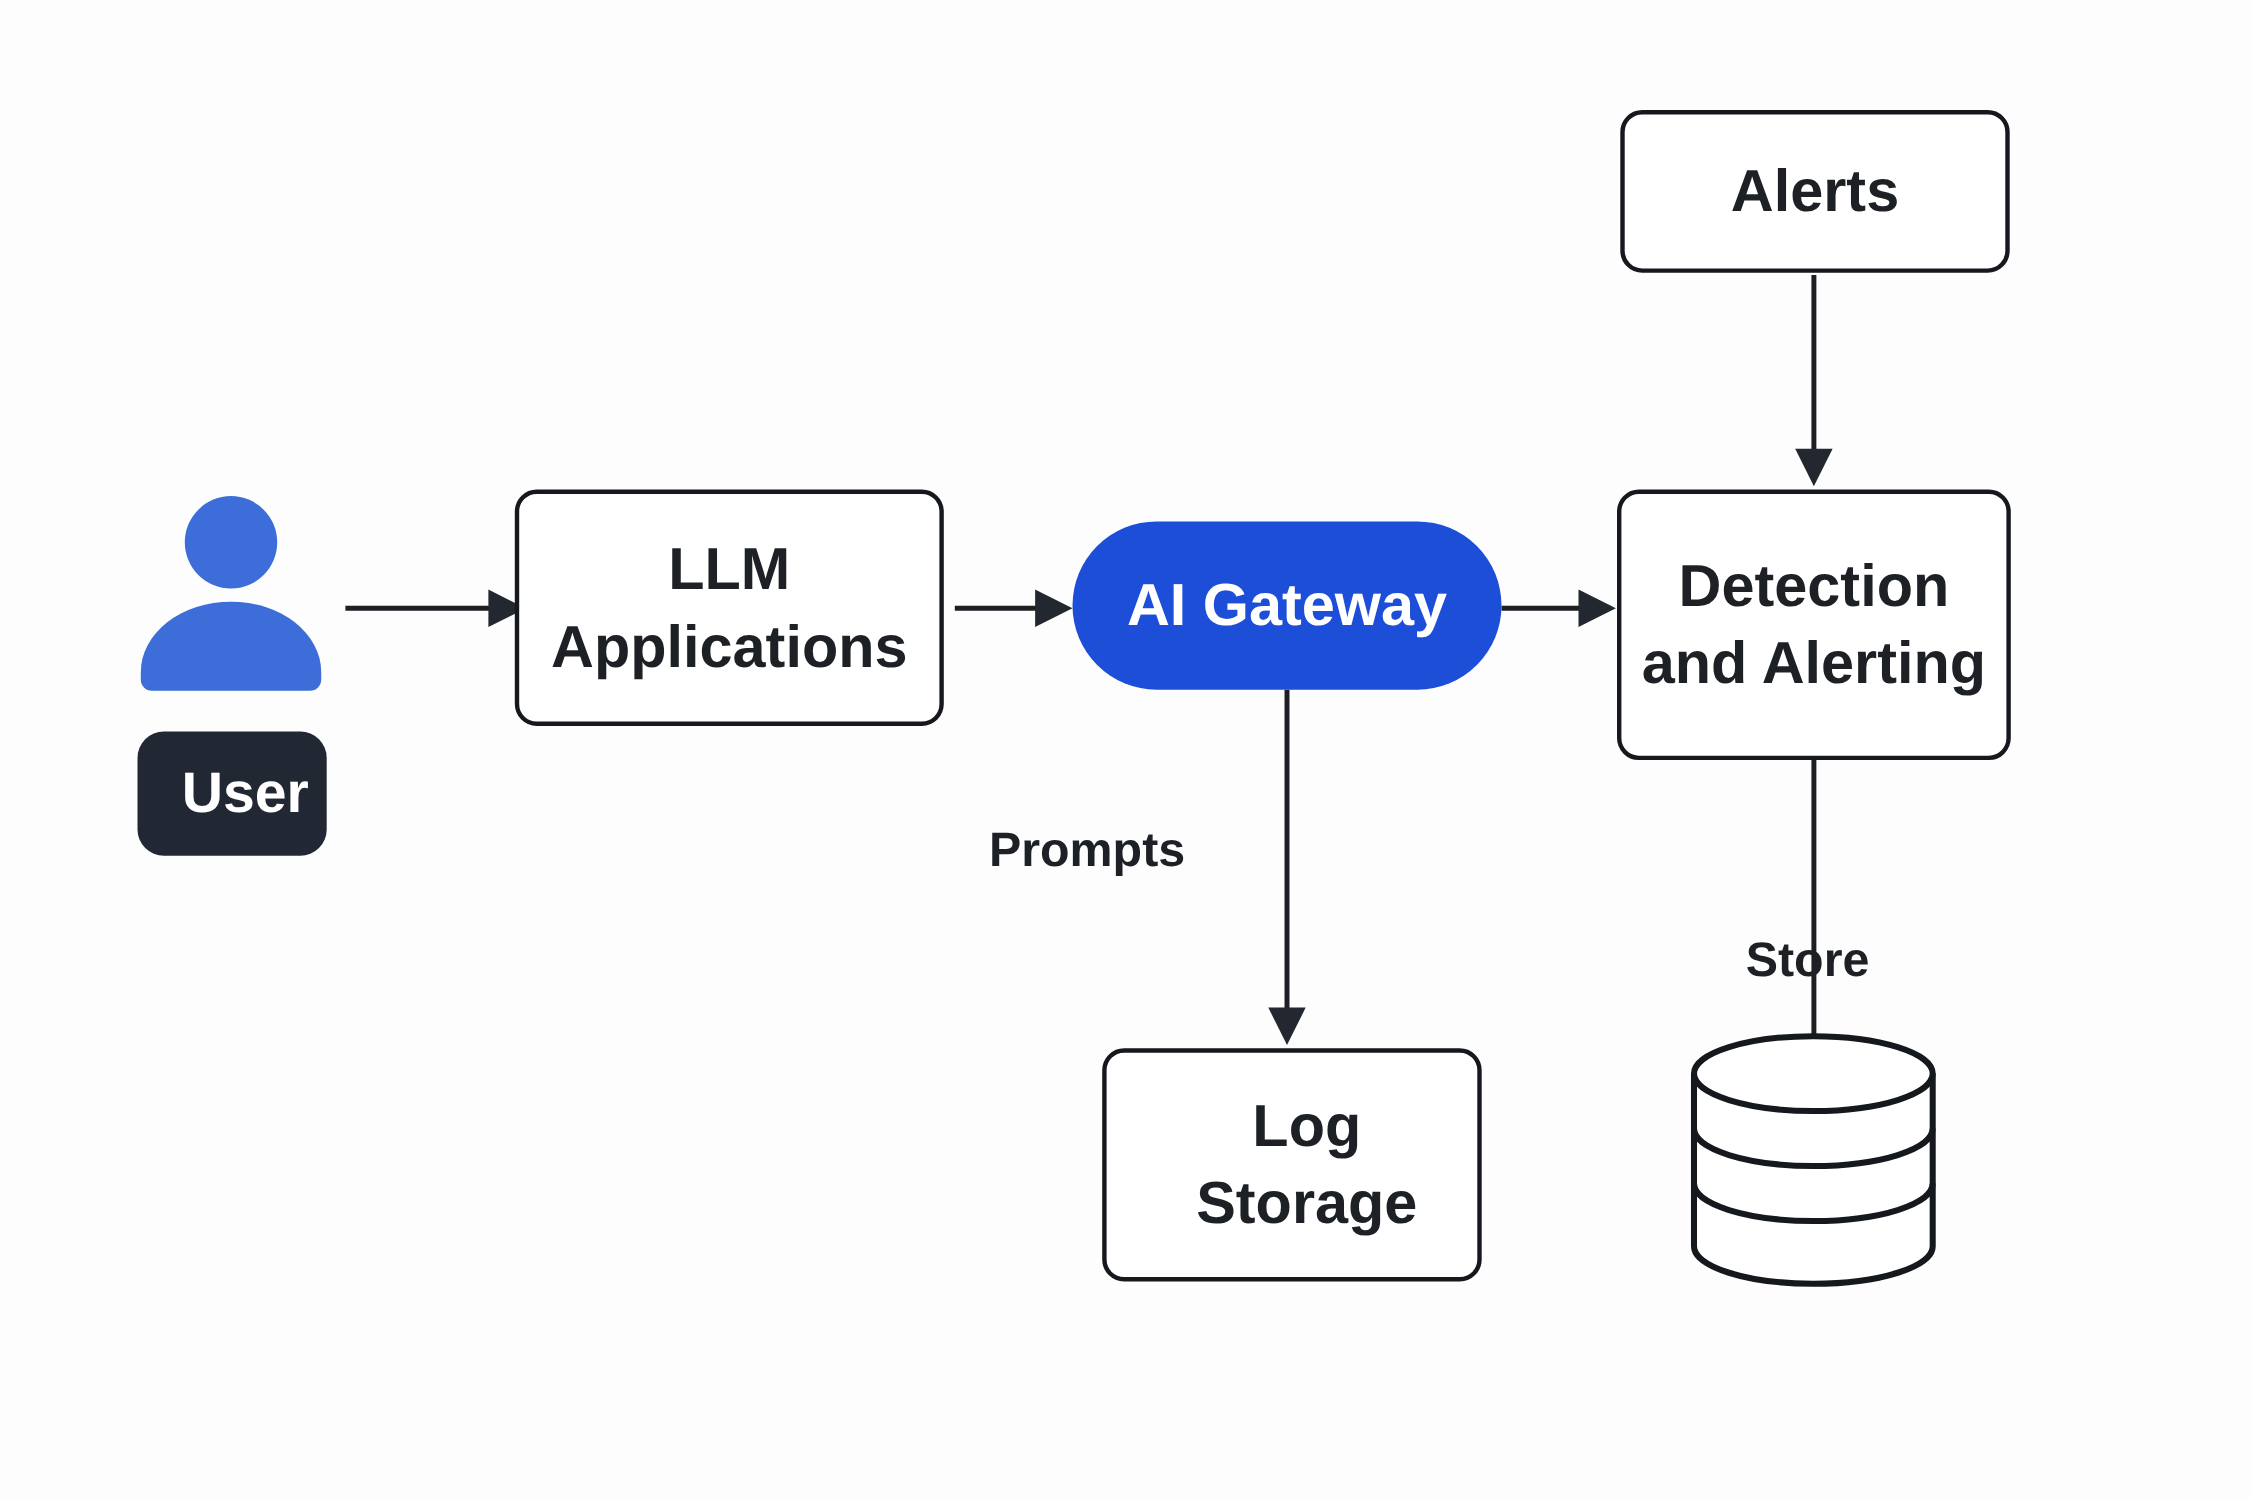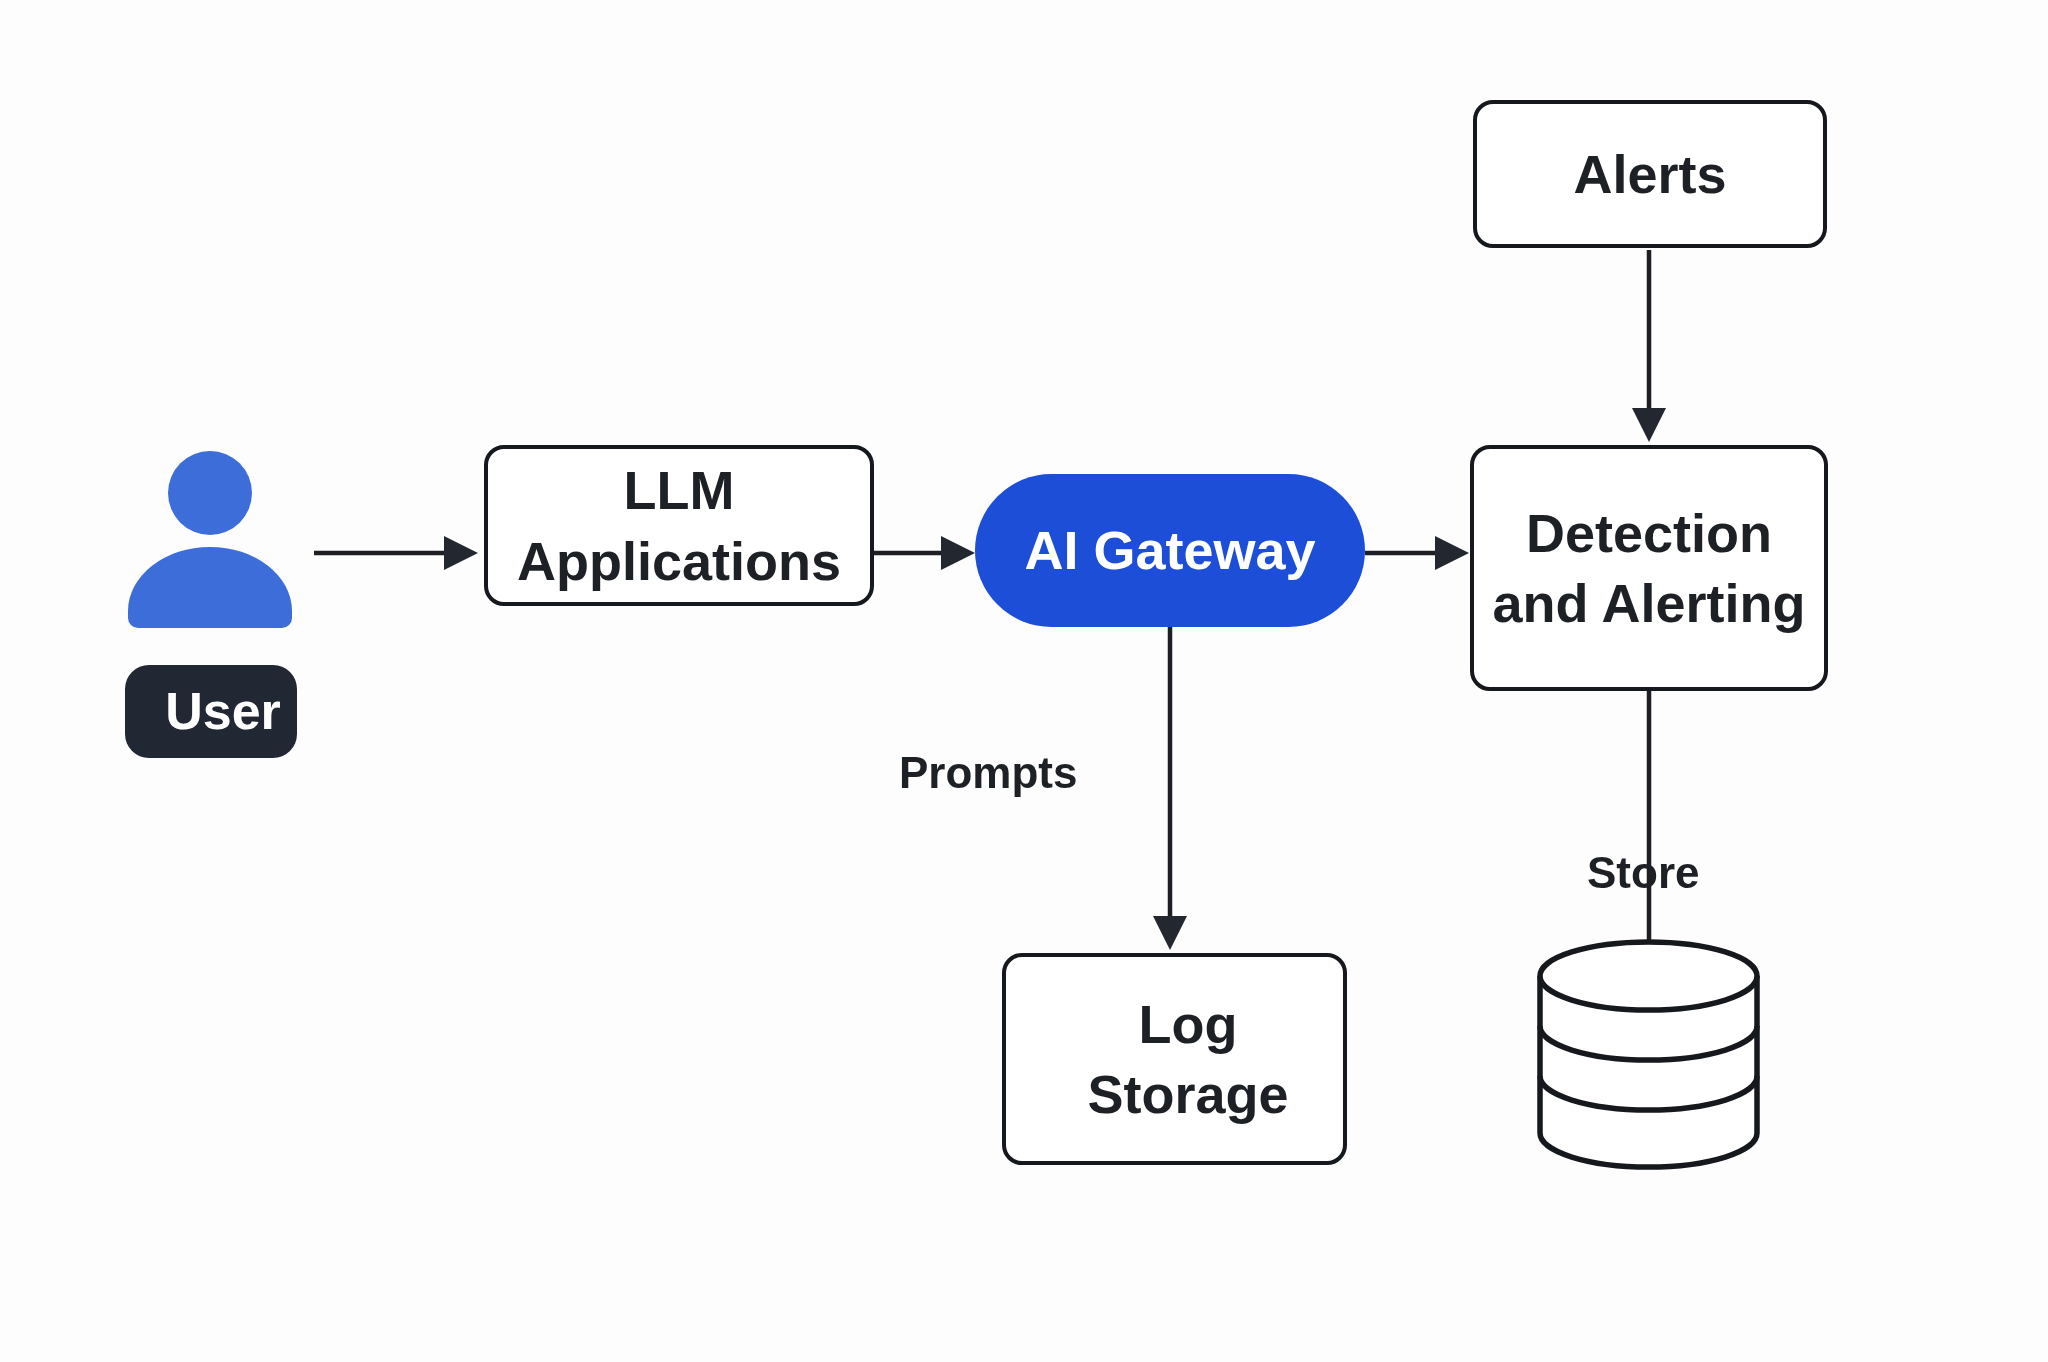--- a/index.html
+++ b/index.html
@@ -45,26 +45,26 @@
     border-radius: 80px;
   }
 
   .chip {
     background: #222833;
     color: #ffffff;
     border-radius: 24px;
     font-size: 52px;
   }
 
-  #node-llm        { left: 484px;  top: 445px; width: 390px; height: 161px; }
+  #node-llm        { left: 468px;  top: 445px; width: 390px; height: 215px; }
   #node-gateway    { left: 975px;  top: 474px; width: 390px; height: 153px; }
   #node-detection  { left: 1470px; top: 445px; width: 358px; height: 246px; }
   #node-alerts     { left: 1473px; top: 100px; width: 354px; height: 148px; }
   #node-log        { left: 1002px; top: 953px; width: 345px; height: 212px; padding-left: 27px; }
-  #node-user-chip  { left: 125px;  top: 665px; width: 172px; height: 93px; padding-left: 24px; }
+  #node-user-chip  { left: 125px;  top: 665px; width: 172px; height: 113px; padding-left: 24px; }
 
   .edge-label {
     position: absolute;
     width: 300px;
     text-align: left;
     font-weight: 700;
     font-size: 44px;
     color: #1d2126;
   }
   #edge-label-prompts { left: 899px;  top: 748px; }

